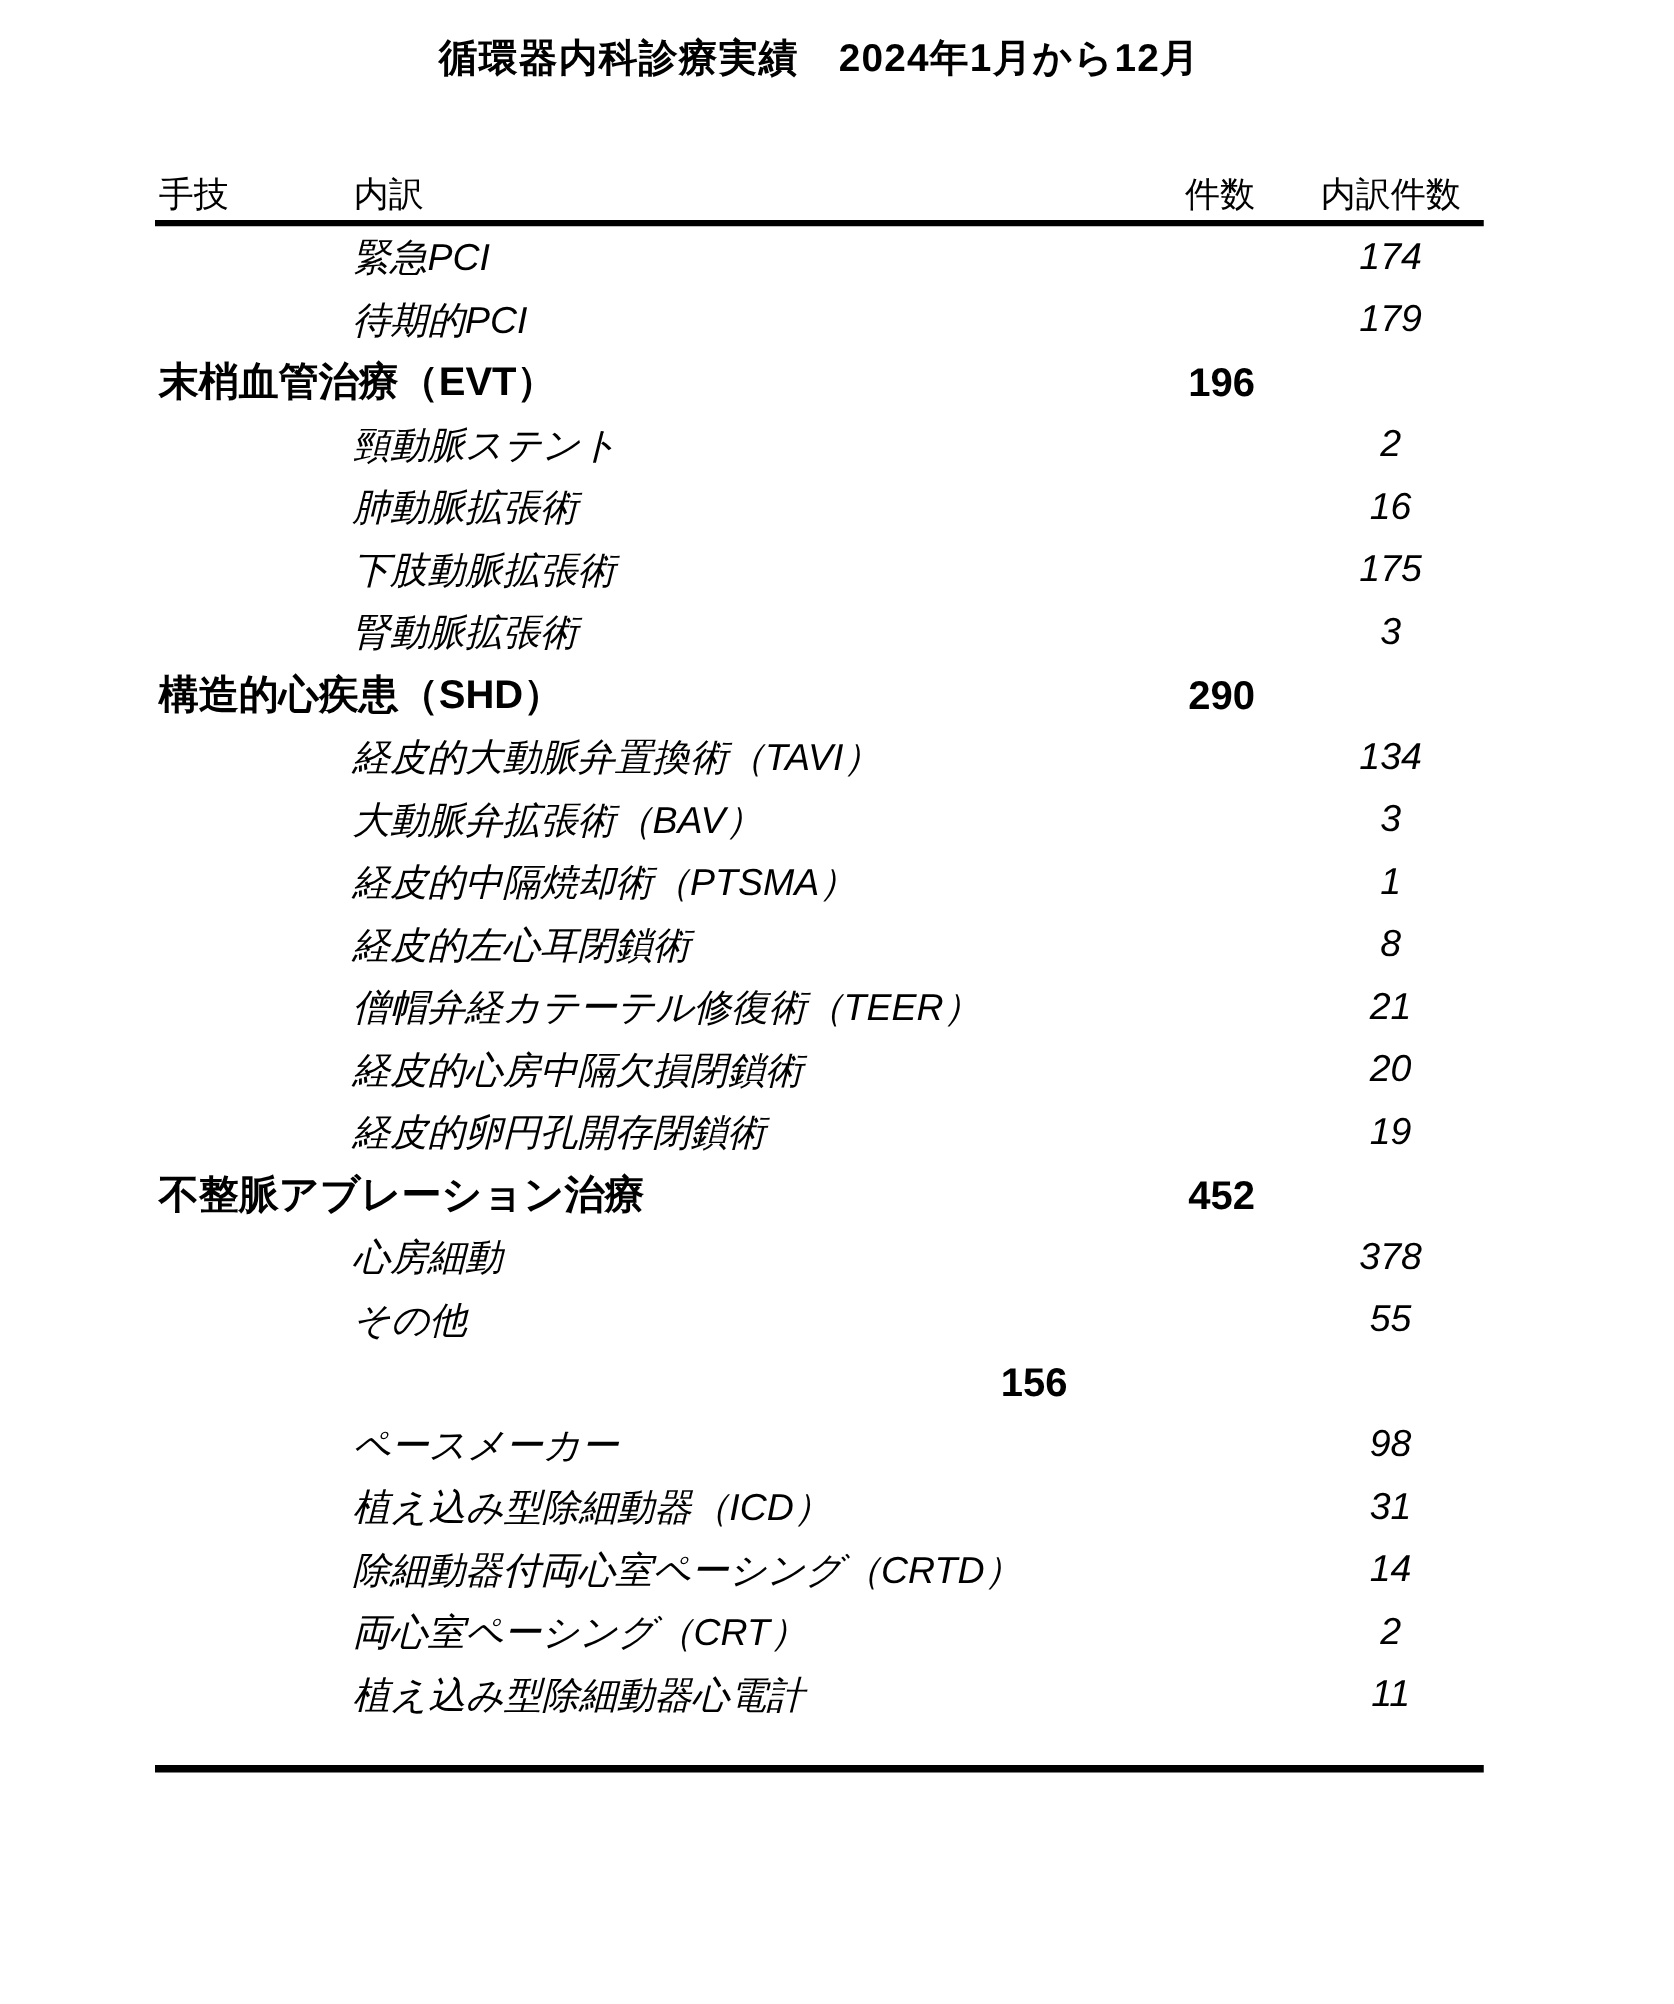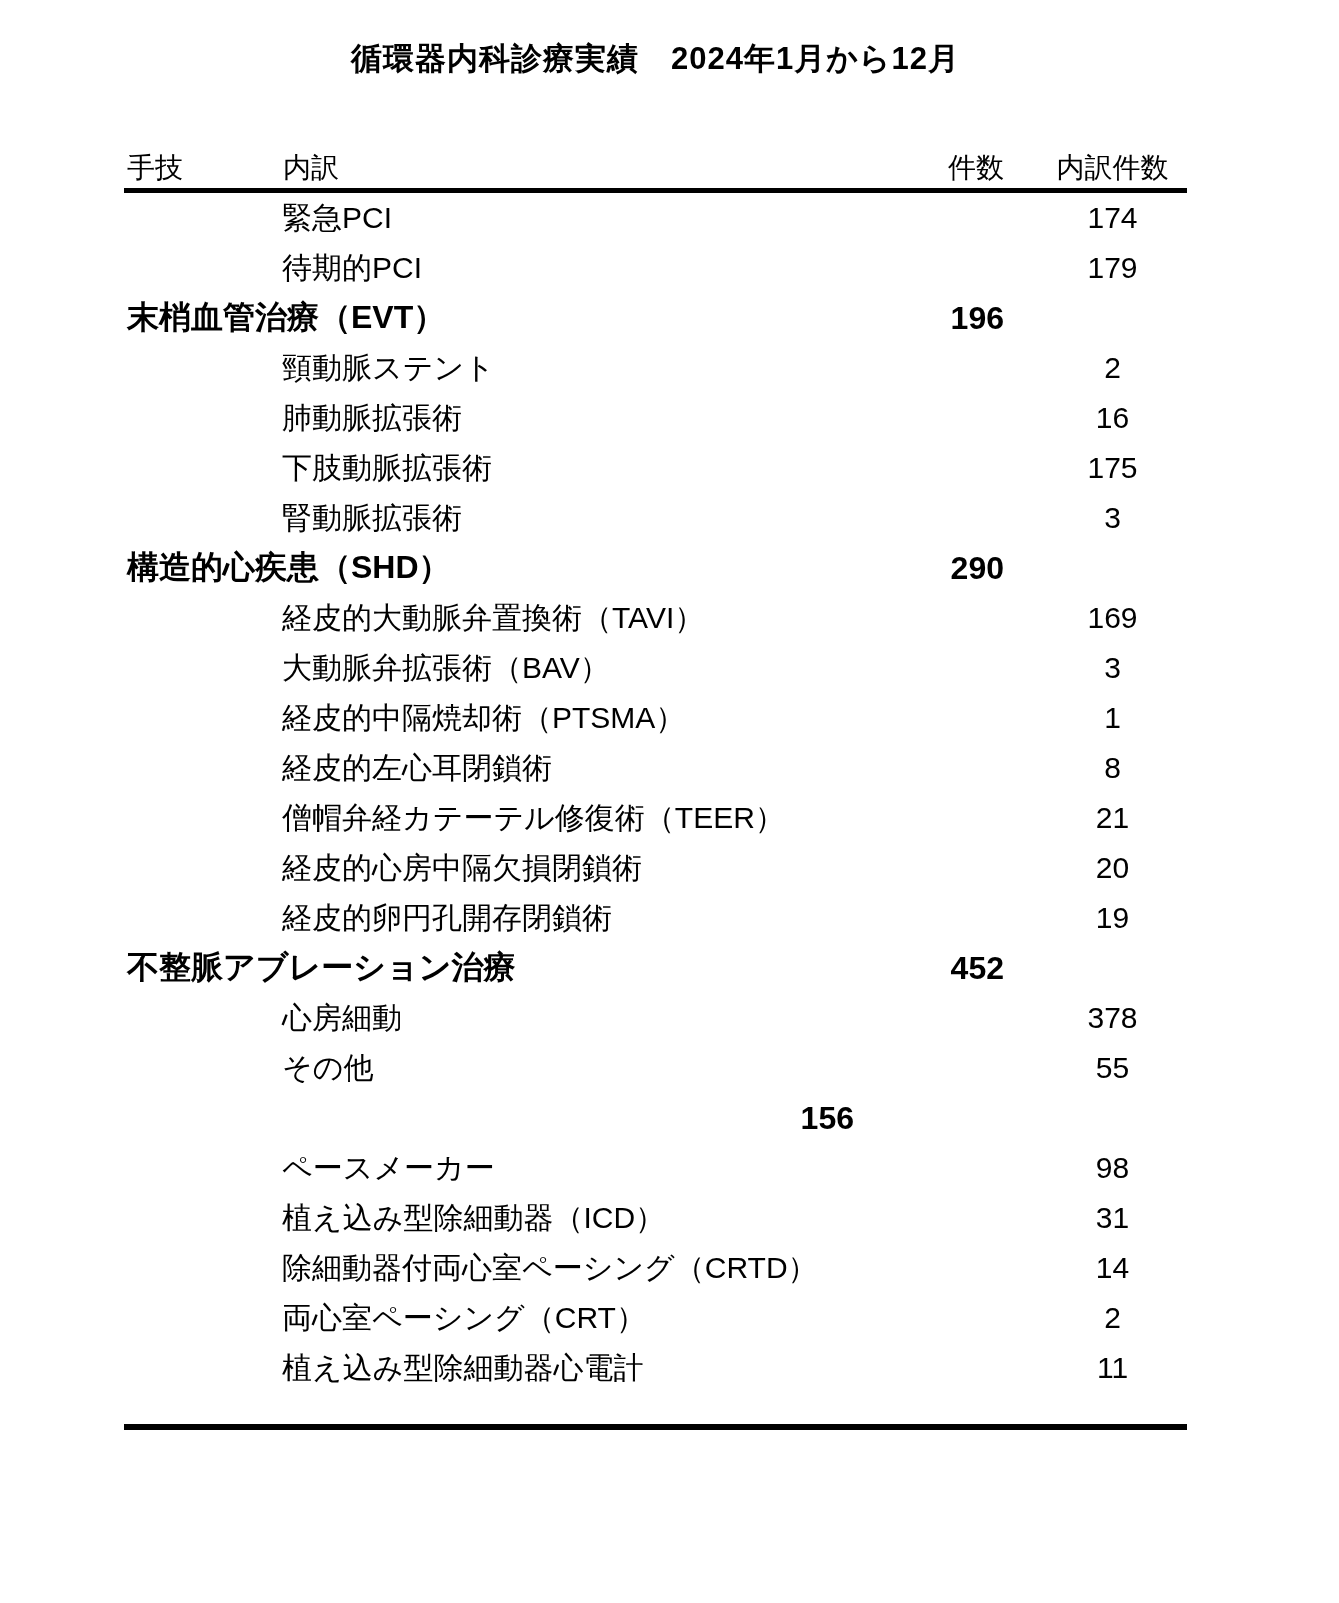--- a/index.html
+++ b/index.html
@@ -10,21 +10,21 @@
   }
   body {
     width: 1339px;
     height: 1603px;
     position: relative;
     overflow: hidden;
   }
   .doc {
     position: absolute;
     left: 124px;
-    top: 12px;
+    top: 0;
     width: 1063px;
   }
   .title {
     margin-top: 27px;
     height: 39px;
     line-height: 39px;
     text-align: center;
     font-size: 31px;
     font-weight: 700;
     letter-spacing: 1px;
@@ -49,21 +49,21 @@
   .count { text-align: right; }
   .bcount { text-align: center; padding-left: 34px; }
   .tbody {
     padding-bottom: 31px;
     border-bottom: 6px solid #000000;
   }
   .row { height: 50px; }
   .category-row { font-size: 32px; font-weight: 700; }
   .category-row .cat-label { padding-left: 3px; }
   .category-row .cat-count { font-size: 32px; }
-  .item-row { font-size: 30px; font-weight: 400; }
+  .item-row { font-size: 30px; font-weight: 400; font-style: italic; }
   .item-row .item-label { padding-left: 158px; }
   .item-row .item-bcount { font-size: 30px; }
 </style>
 </head>
 <body>
 
 <div class="doc">
   <h1 class="title">循環器内科診療実績　2024年1月から12月</h1>
 
   <div>
@@ -111,21 +111,21 @@
           <span class="cell bcount item-bcount">3</span>
         </div>
         <div class="row grid-row category-row">
           <span class="cell cat-label">構造的心疾患（SHD）</span>
           <span class="cell count cat-count">290</span>
           <span class="cell bcount"></span>
         </div>
         <div class="row grid-row item-row">
           <span class="cell item-label">経皮的大動脈弁置換術（TAVI）</span>
           <span class="cell count"></span>
-          <span class="cell bcount item-bcount">169</span>
+          <span class="cell bcount item-bcount">134</span>
         </div>
         <div class="row grid-row item-row">
           <span class="cell item-label">大動脈弁拡張術（BAV）</span>
           <span class="cell count"></span>
           <span class="cell bcount item-bcount">3</span>
         </div>
         <div class="row grid-row item-row">
           <span class="cell item-label">経皮的中隔焼却術（PTSMA）</span>
           <span class="cell count"></span>
           <span class="cell bcount item-bcount">1</span>

